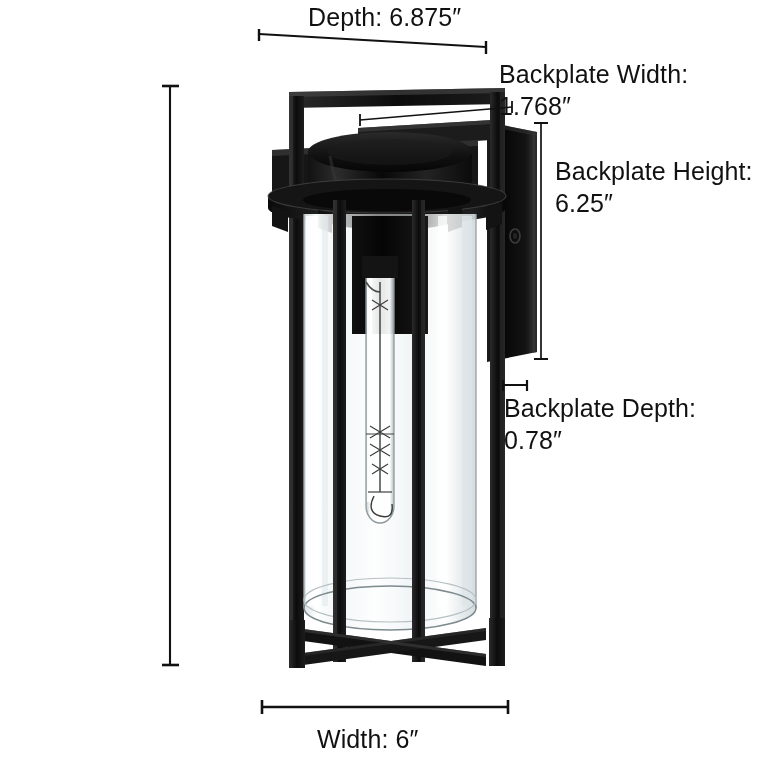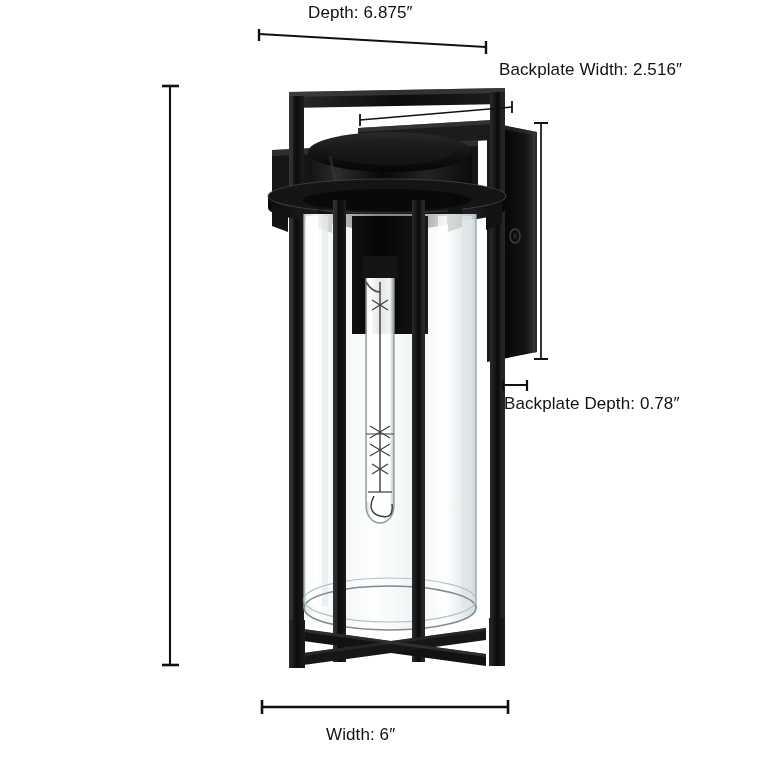--- a/index.html
+++ b/index.html
@@ -20,21 +20,21 @@
   #fixture-svg, #dim-svg {
     position: absolute;
     left: 0;
     top: 0;
     width: 760px;
     height: 760px;
   }
   .dim-label {
     position: absolute;
     color: #111111;
-    font-size: 17px;
+    font-size: 25px;
     line-height: 1.26;
     white-space: pre-line;
     letter-spacing: 0.1px;
   }
   #label-depth {
     left: 308px;
     top: 2px;
   }
   #label-bp-width {
     left: 499px;
@@ -46,21 +46,21 @@
   }
   #label-bp-depth {
     left: 504px;
     top: 393px;
   }
   #label-height {
     left: 51px;
     top: 310px;
   }
   #label-width {
-    left: 326px;
+    left: 317px;
     top: 724px;
   }
 </style>
 </head>
 <body>
 
 <div id="stage">
 
   <svg id="fixture-svg" viewBox="0 0 760 760">
     <defs>
@@ -255,21 +255,23 @@
       <g stroke-width="2.4">
         <line x1="262" y1="707" x2="509" y2="707"></line>
         <line x1="262" y1="700" x2="262" y2="714" stroke-width="2.6"></line>
         <line x1="508" y1="700" x2="508" y2="714" stroke-width="2.6"></line>
       </g>
     </g>
   </svg>
 
   <div class="dim-label" id="label-depth">Depth: 6.875″</div>
 
-  <div class="dim-label" id="label-bp-width">Backplate Width: 2.516″</div>
-
+  <div class="dim-label" id="label-bp-width">Backplate Width: 1.768″</div>
+
+  <div class="dim-label" id="label-bp-height">Backplate Height:
+6.25″</div>
 
   <div class="dim-label" id="label-bp-depth">Backplate Depth: 0.78″</div>
 
 
   <div class="dim-label" id="label-width">Width: 6″</div>
 
 </div>
 
 </body></html>

